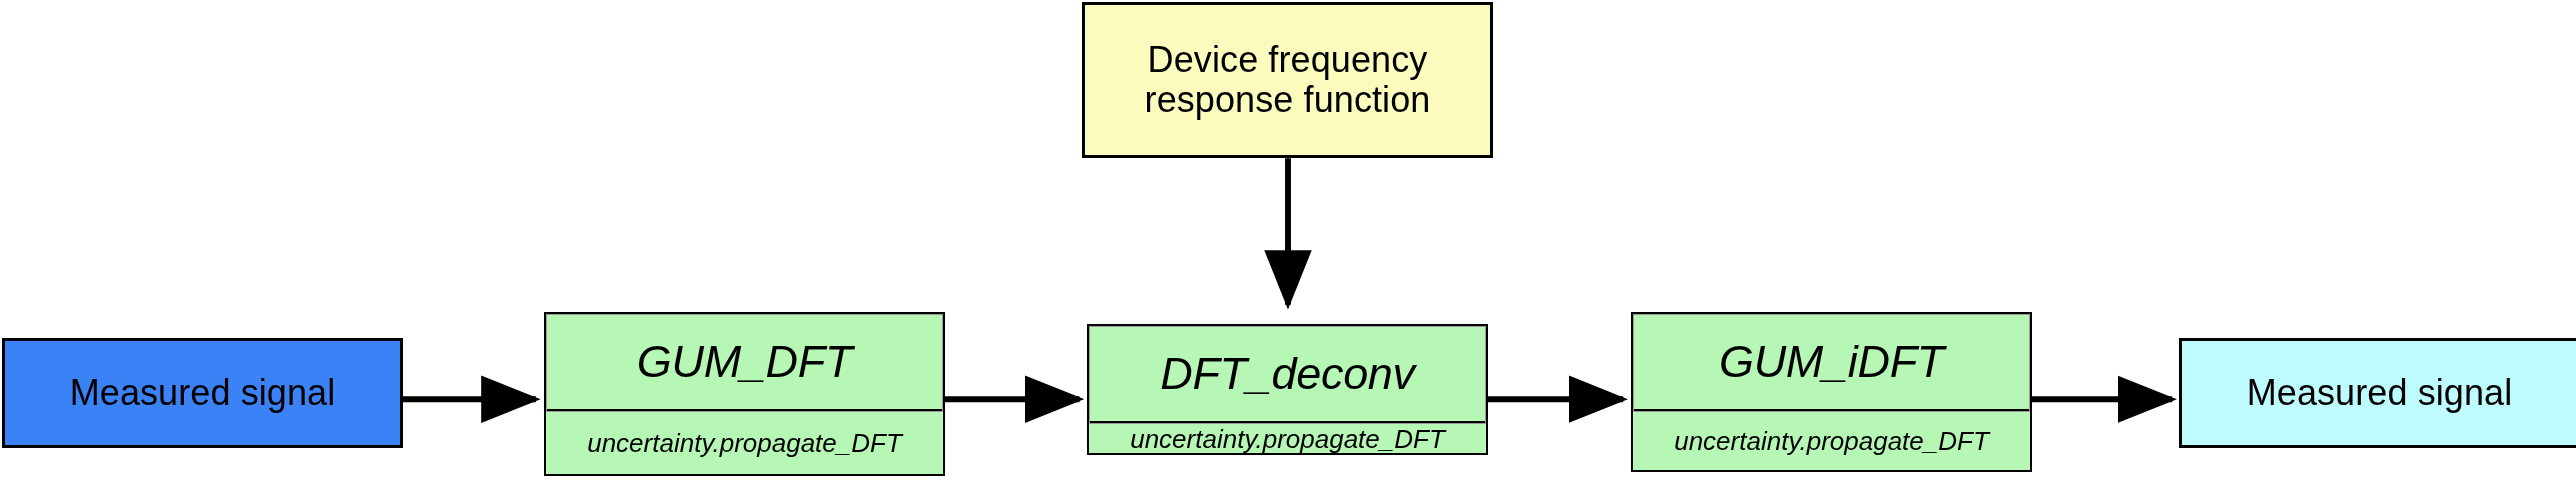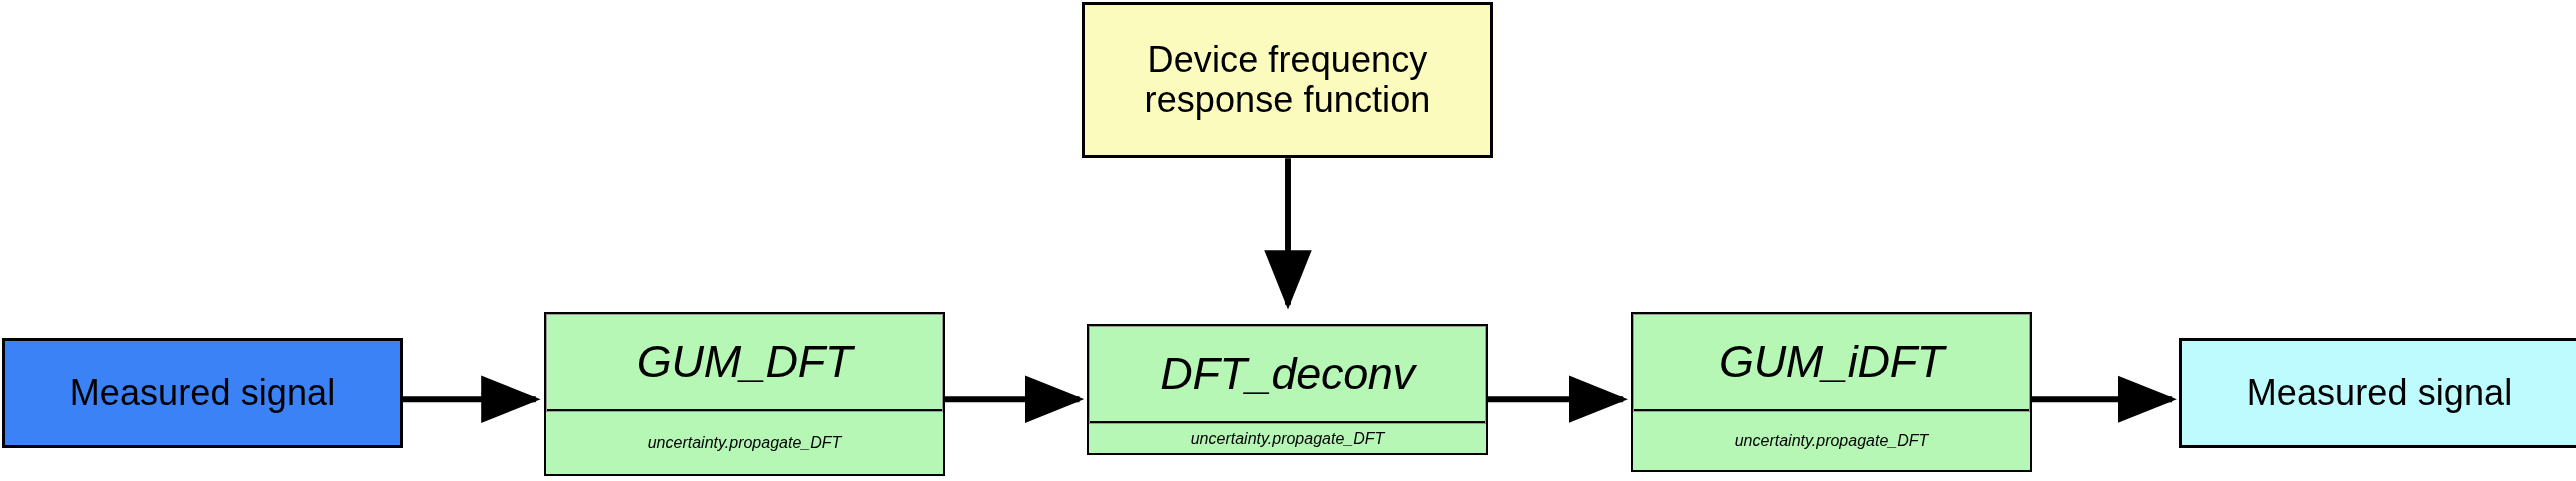--- a/index.html
+++ b/index.html
@@ -87,21 +87,21 @@
     line-height: 1;
     letter-spacing: -0.3px;
   }
   .node.func .func-sub-wrap {
     flex: 1 1 auto;
     display: flex;
     align-items: center;
     justify-content: center;
   }
   .node.func .func-sub {
-    font-size: 16px;
+    font-size: 26px;
     font-weight: 400;
     color: #000000;
     text-align: center;
     line-height: 1;
   }
 
   
   .edge-layer {
     position: absolute;
     left: 0;

